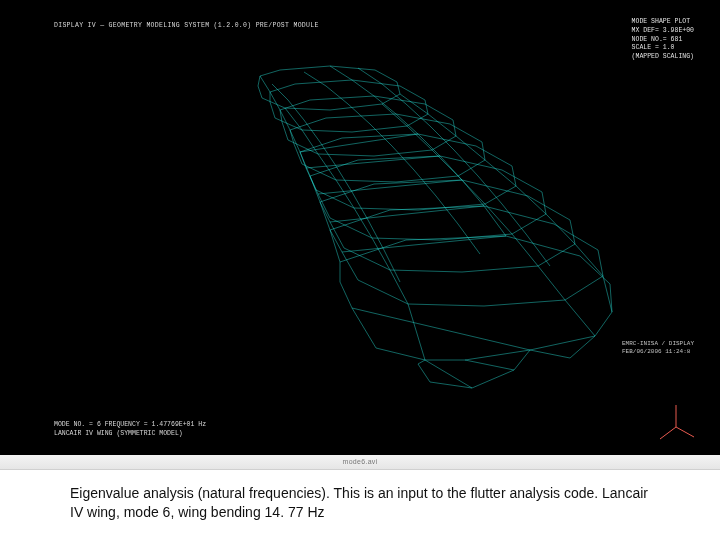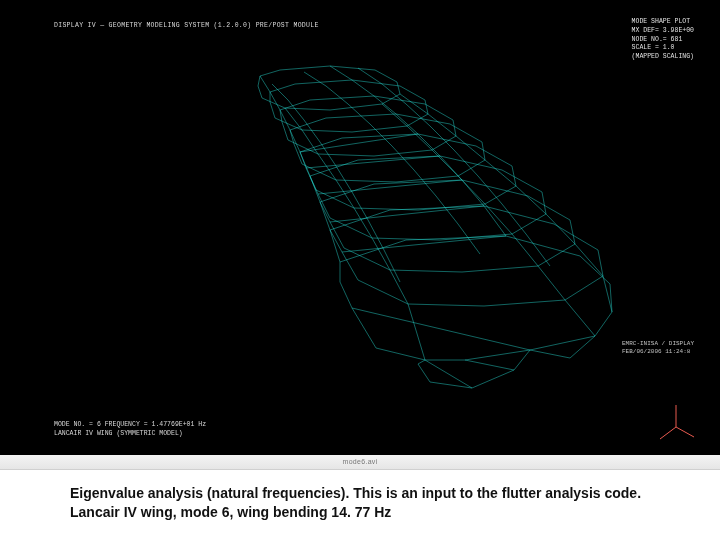--- a/index.html
+++ b/index.html
@@ -42,21 +42,20 @@
   }
   .axis-triad {
     position: absolute; right: 22px; bottom: 26px;
     width: 44px; height: 44px;
   }
   .axis-triad line { stroke: #e85a4f; stroke-width: 1; }
   .caption {
     padding: 14px 60px 0 70px;
     font-size: 14px; line-height: 1.35;
     color: #111;
-    font-weight: bold;
   }
 </style>
 </head>
 <body>
 
 <div class="page">
 
   <div class="viewer">
 
     <div class="header-bar">DISPLAY IV — GEOMETRY MODELING SYSTEM (1.2.0.0)  PRE/POST MODULE</div>

